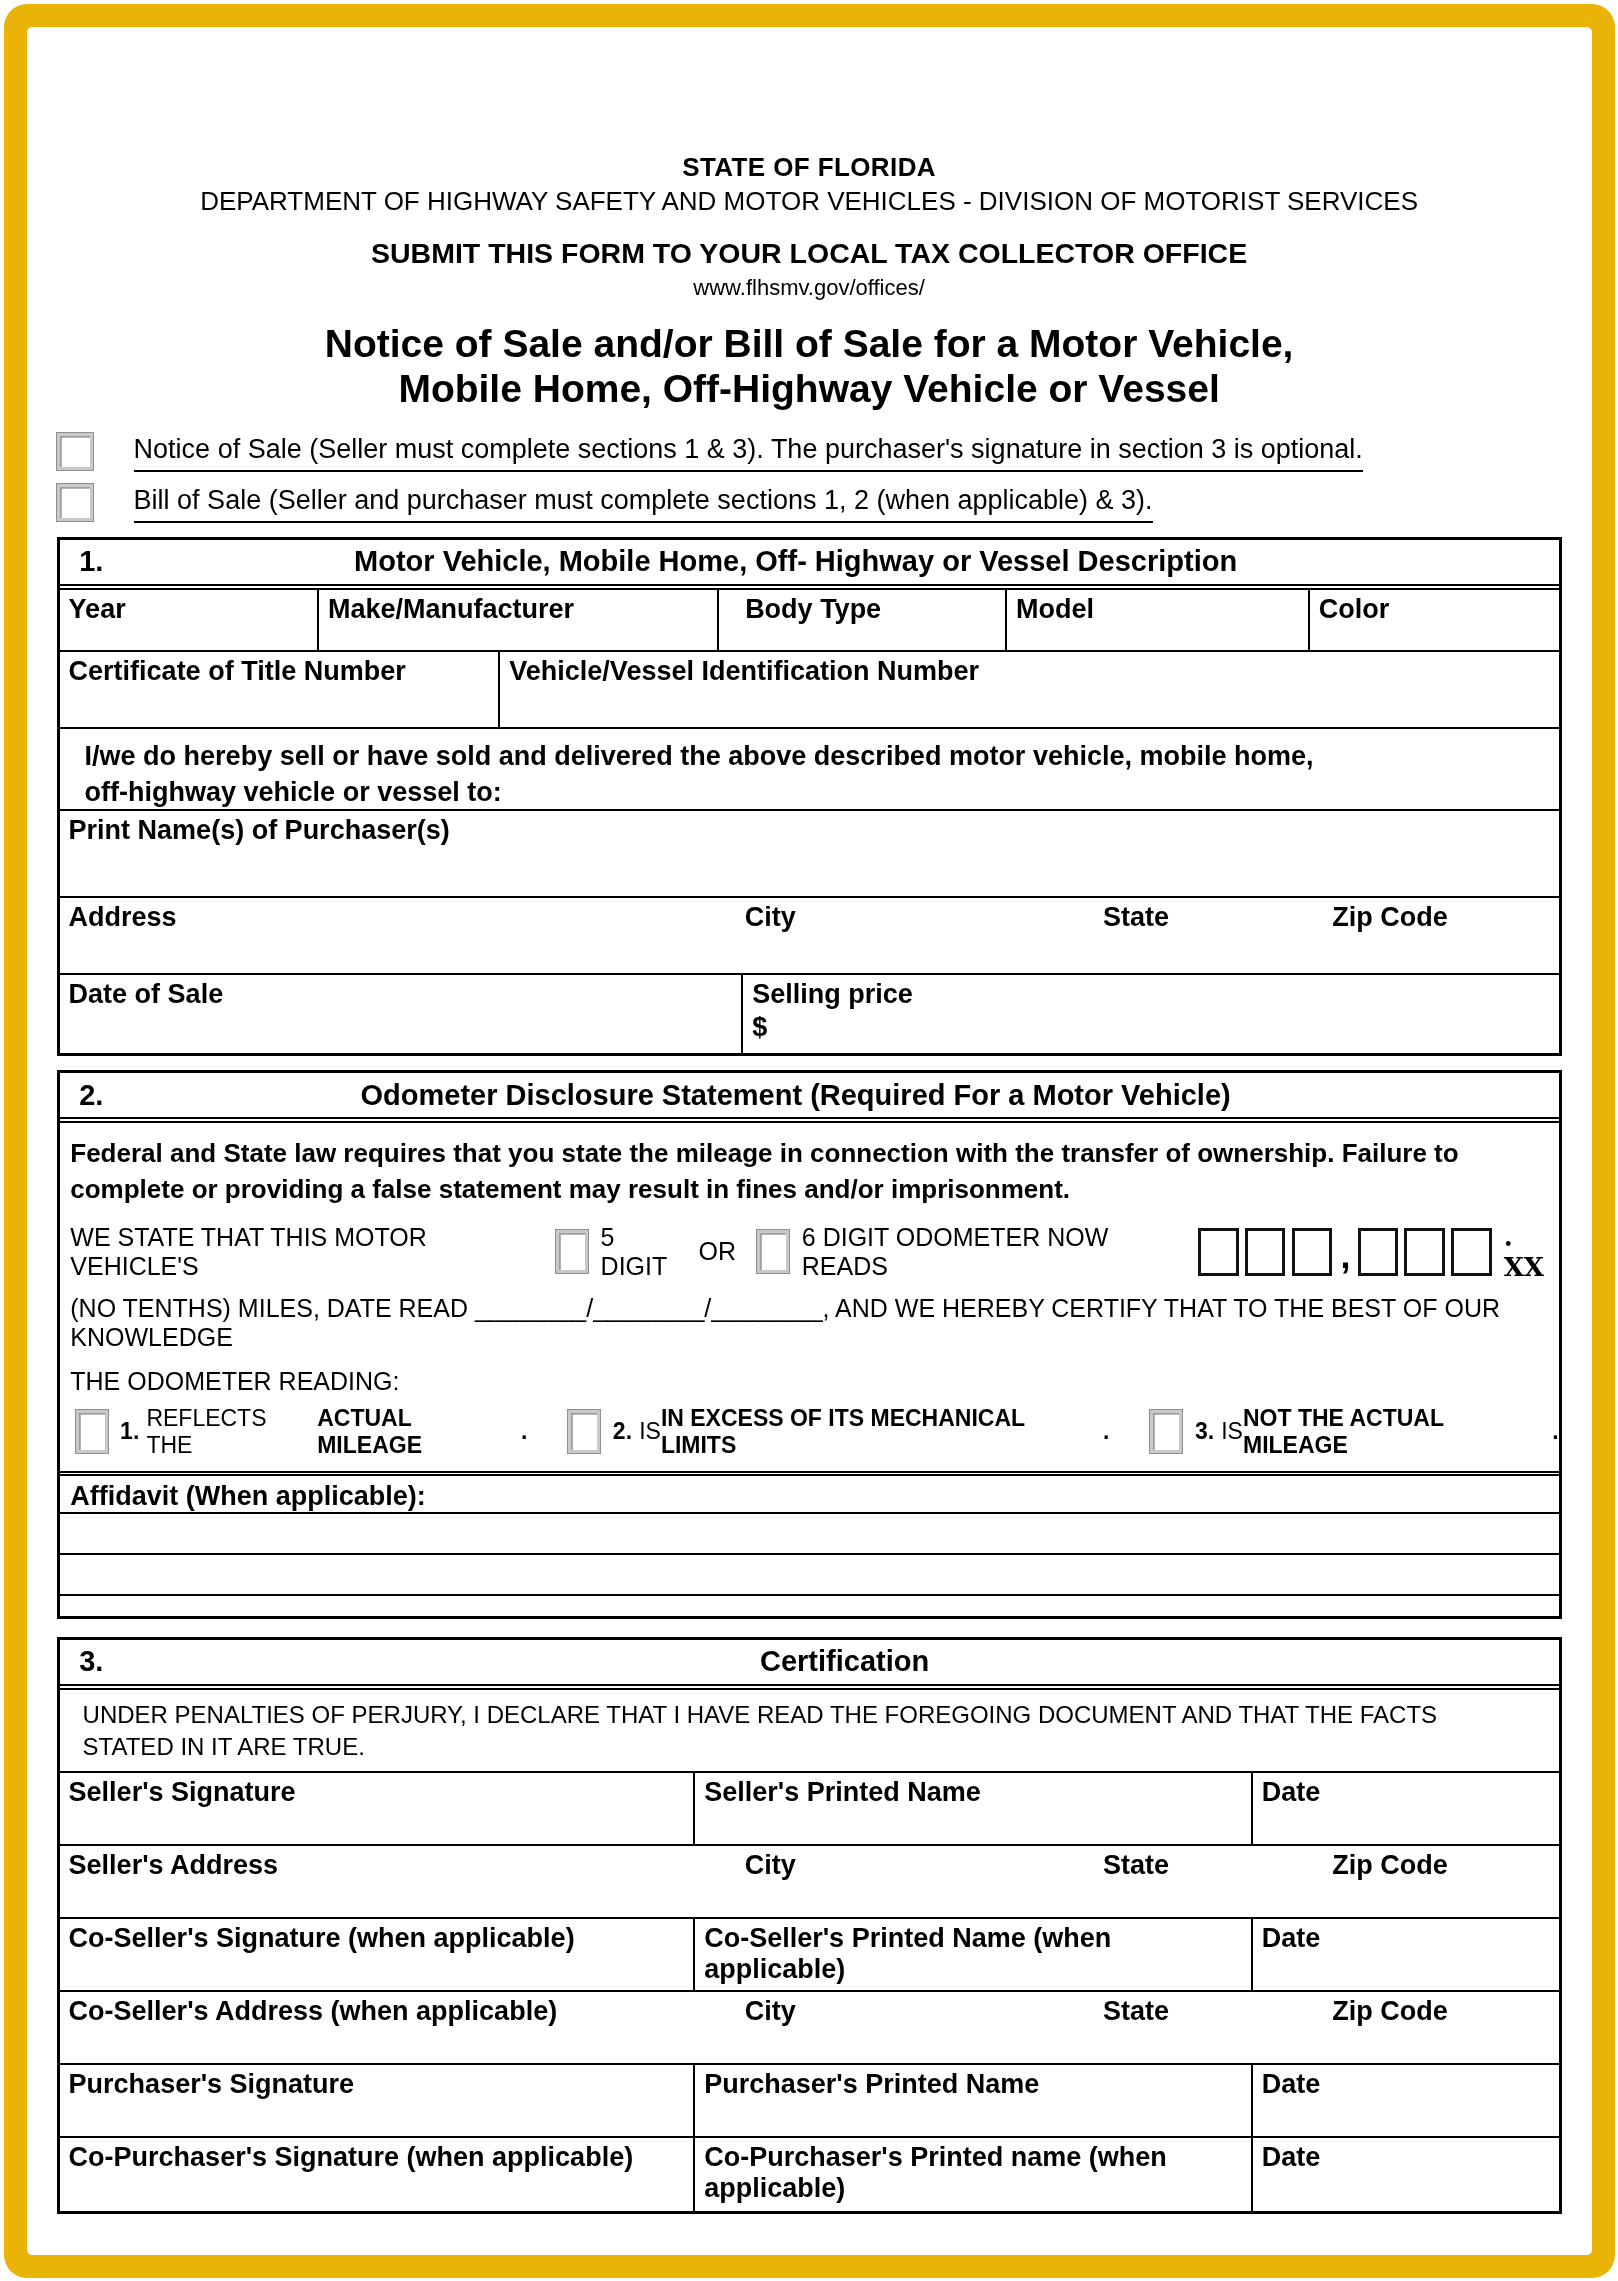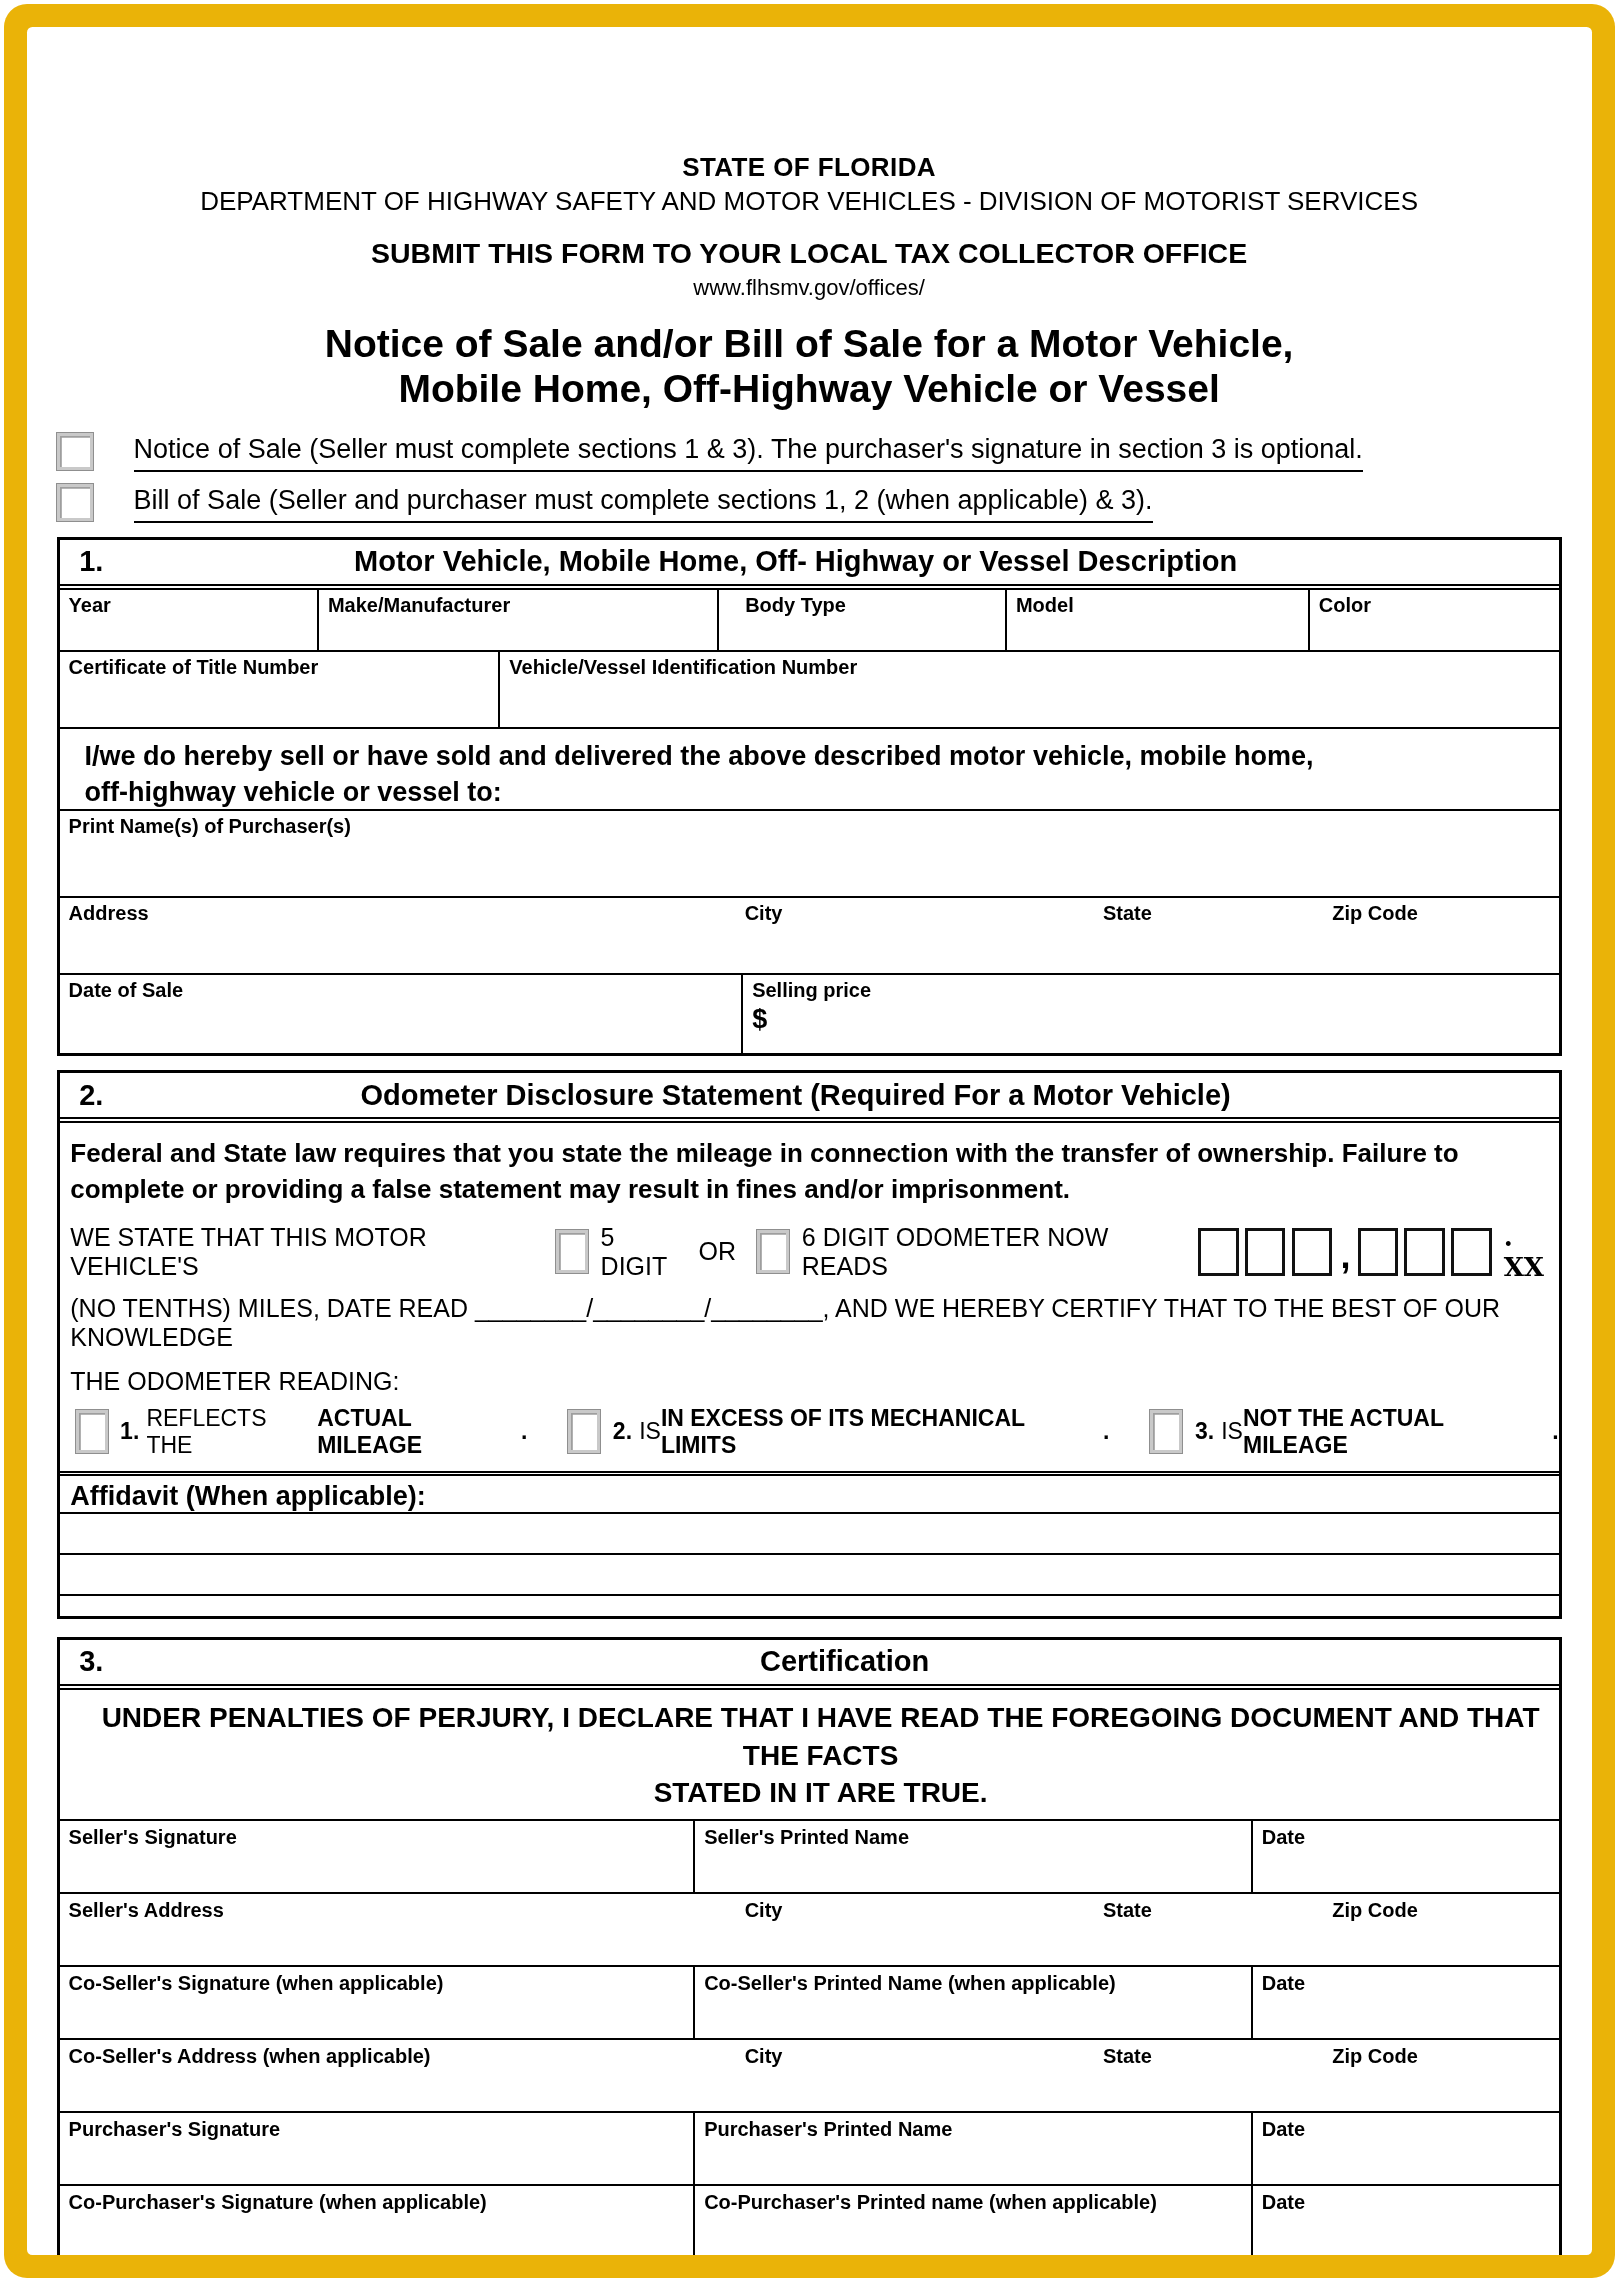--- a/index.html
+++ b/index.html
@@ -25,21 +25,21 @@
   
   .sec { border:3.6px solid #000; margin-top:14.3px; }
   .sec-hd { display:flex; align-items:center; height:50px; border-bottom:6.2px double #000; }
   .sec-num { font-size:29px; font-weight:bold; padding-left:19.6px; width:143px; flex:0 0 auto; }
   .sec-title { flex:1; text-align:center; font-size:29px; font-weight:bold; }
   .shift-left { transform:translateX(-85px); }
   .shift-cert { transform:translateX(-36px); }
 
   .row { display:flex; border-bottom:2.7px solid #000; }
   .row:last-child { border-bottom:none; }
-  .cell { padding:4.5px 9px; font-size:20px; font-weight:bold; }
+  .cell { padding:4.5px 9px; font-size:27px; font-weight:bold; }
   .vline { border-right:2.7px solid #000; }
 
   
   .r-desc { height:62px; }
   .f1{width:17.3%;} .f2{width:26.7%;} .f3{width:19.2%;padding-left:26px;} .f4{width:20.2%;} .f5{flex:1;}
   .r-title { height:77px; }
   .g1{width:29.4%;} .g2{flex:1;}
   .r-statement { display:block; height:82px; padding:9px 0 0 25px; font-size:27px; font-weight:bold; line-height:1.35; border-bottom:2.7px solid #000; }
   .r-purchaser { height:87px; }
   .r-address { height:77px; }
@@ -61,21 +61,21 @@
   .reading-lbl { margin-top:14.3px; padding-left:10.7px; font-size:25px; }
   .opts { display:flex; align-items:center; margin:9px 0 12.5px 0; font-size:23px; }
   .opt { display:flex; align-items:center; }
   .opt .num { font-weight:bold; margin-right:7.1px; }
   .opt .b { font-weight:bold; }
   .affi-hd { border-top:5.3px double #000; border-bottom:2.7px solid #000; padding:5.3px 0 5.3px 10.7px; font-size:27px; font-weight:bold; height:43px; }
   .affi-blank { height:41px; border-bottom:2.7px solid #000; }
   .affi-tail { height:19.6px; }
 
   
-  .perjury { display:block; padding:9px 0 7.1px 23px; font-size:28px; font-weight:bold; line-height:1.35; border-bottom:2.7px solid #000;text-align:center; }
+  .perjury { display:block; padding:9px 0 7.1px 23px; font-size:24px; font-weight:normal; line-height:1.35; border-bottom:2.7px solid #000; }
   .r-sig { height:73px; }
   .c1{width:42.4%;} .c2{width:37.2%;} .c3{flex:1;}
 </style>
 </head>
 <body>
 
 <div class="frame">
   <div class="page">
     <div class="content">
 

